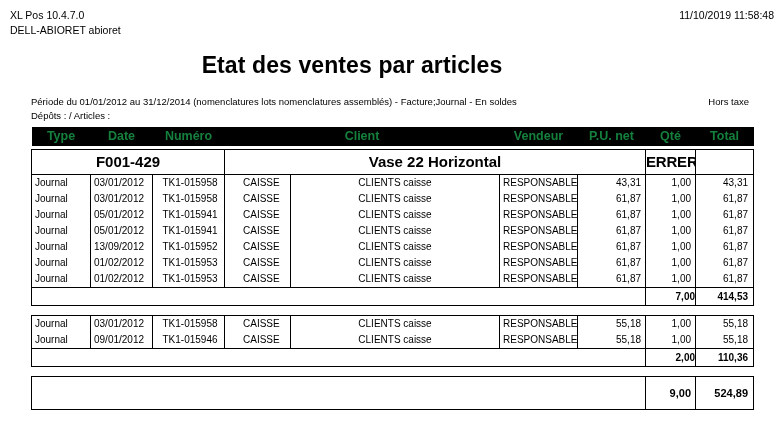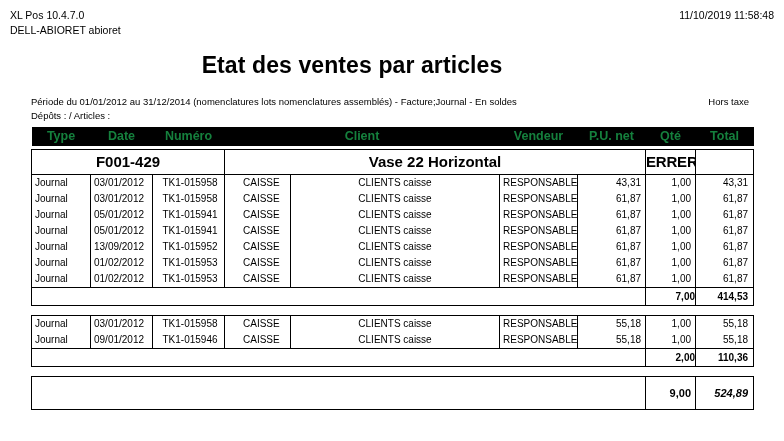--- a/index.html
+++ b/index.html
@@ -184,21 +184,21 @@
   
   tr.grand td {
     height: 32px;
     line-height: 32px;
     font-size: 11px;
     font-weight: bold;
     border: 1px solid #000000;
     text-align: right;
   }
   tr.grand td.t-qte { padding-right: 4px; }
-  tr.grand td.t-tot { padding-right: 5px; font-style: italic; }
+  tr.grand td.t-tot { padding-right: 5px; }
 </style>
 </head>
 <body>
 
 <div class="page">
 
   <div class="meta-top">
     <div class="meta-left">
       <div>XL Pos 10.4.7.0</div>
       <div>DELL-ABIORET abioret</div>

